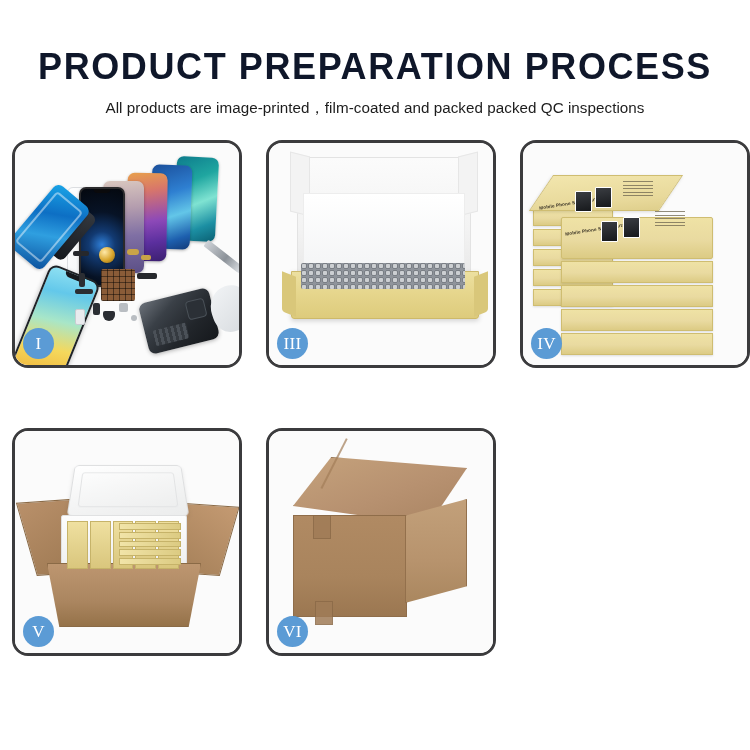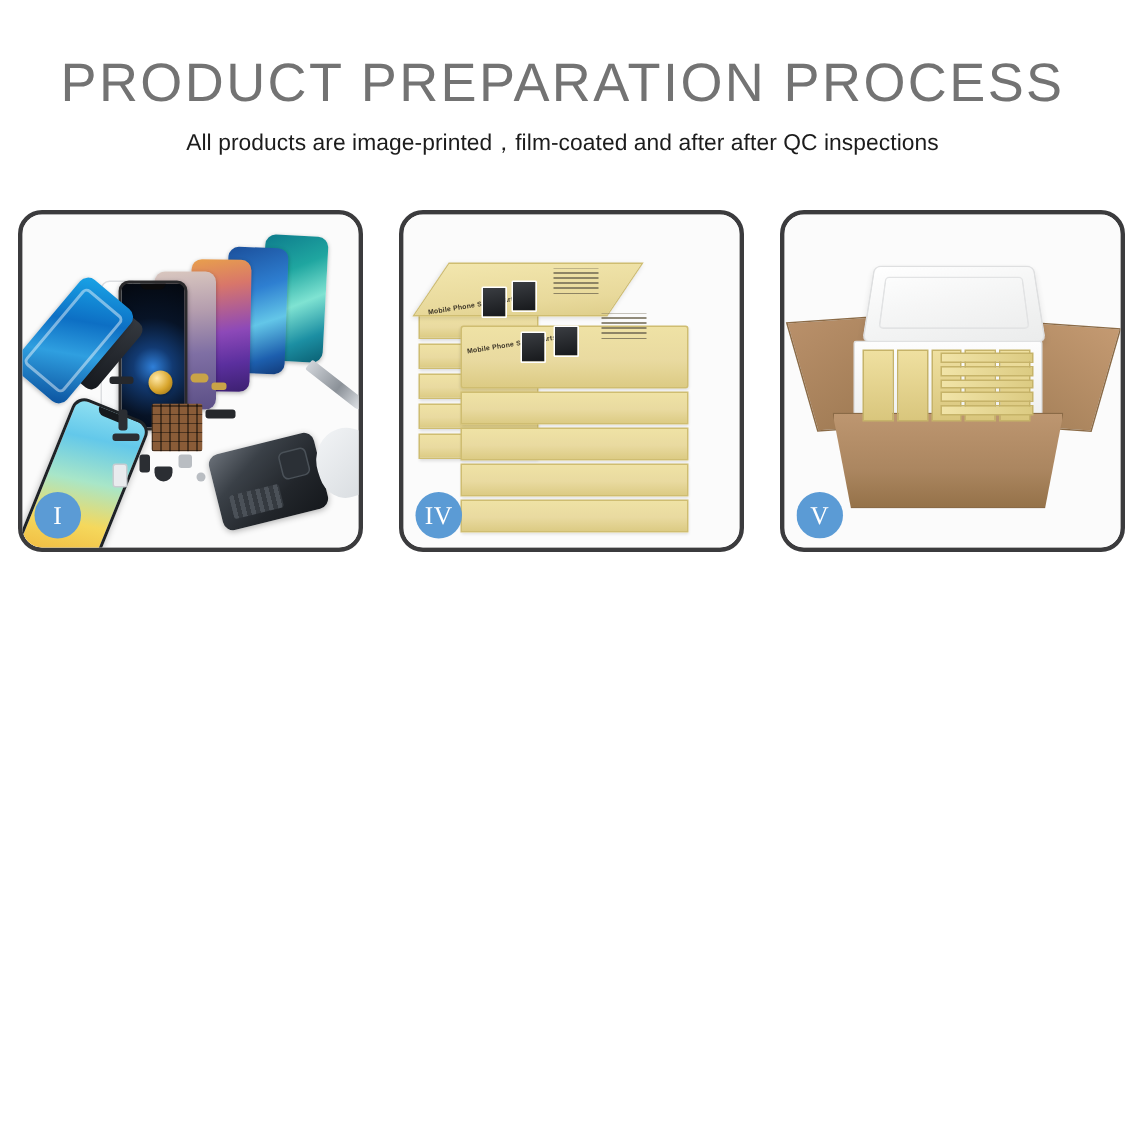--- a/index.html
+++ b/index.html
@@ -16,25 +16,25 @@
   }
 
   
   .header {
     text-align: center;
     padding-top: 36px;
   }
   .main-title {
     font-family: "Liberation Sans", sans-serif;
     font-size: 36px;
-    font-weight: 400;
+    font-weight: 700;
     letter-spacing: 1.6px;
-    color: #737373;
+    color: #0f172a;
     line-height: 1.05;
-    margin: 0;
+    margin: 12px;
     white-space: nowrap;
   }
   .sub-title {
     font-family: "Liberation Sans", sans-serif;
     font-size: 15.2px;
     font-weight: 400;
     color: #1c1c1c;
     margin: 11px 0 0 0;
     letter-spacing: 0.05px;
     white-space: nowrap;
@@ -433,21 +433,21 @@
     background:#a07c57;
     border:1px solid #8b6a48;
     opacity:.85;
   }
 </style>
 </head>
 <body>
 
 <div class="header">
   <h1 class="main-title">PRODUCT PREPARATION PROCESS</h1>
-  <p class="sub-title">All products are image-printed，film-coated and after after QC inspections</p>
+  <p class="sub-title">All products are image-printed，film-coated and packed packed QC inspections</p>
 </div>
 
 <div class="grid">
 
   <div class="panel p1">
     <div class="panel-stage">
       <div class="phone-fan">
         <div class="ph ph-e"></div>
         <div class="ph ph-d"></div>
         <div class="ph ph-c"></div>
@@ -483,20 +483,29 @@
         <div class="cam"></div>
         <div class="batt"></div>
       </div>
       <div class="tweezer"></div>
       <div class="glove"></div>
     </div>
     <div class="badge">I</div>
   </div>
 
 
+  <div class="panel p3">
+    <div class="panel-stage">
+      <div class="box3-lid"></div>
+      <div class="foam-sheet"></div>
+      <div class="gray-wrap"></div>
+      <div class="box3-tray"></div>
+    </div>
+    <div class="badge">III</div>
+  </div>
 
   <div class="panel p4">
     <div class="panel-stage">
       <div class="stackwrap">
 
         <div class="ybox" style="left:10px;top:66px;width:78px;height:15px;"></div>
         <div class="ybox" style="left:10px;top:86px;width:78px;height:15px;"></div>
         <div class="ybox" style="left:10px;top:106px;width:78px;height:15px;"></div>
         <div class="ybox" style="left:10px;top:126px;width:78px;height:15px;"></div>
         <div class="ybox" style="left:10px;top:146px;width:78px;height:15px;"></div>
@@ -540,14 +549,25 @@
         <div class="ybar2"></div>
         <div class="ybar2"></div>
         <div class="ybar2"></div>
         <div class="ybar2"></div>
       </div>
       <div class="carton-body"></div>
     </div>
     <div class="badge">V</div>
   </div>
 
+  <div class="panel p6">
+    <div class="panel-stage">
+      <div class="c6-top"></div>
+      <div class="c6-seam"></div>
+      <div class="c6-front"></div>
+      <div class="c6-side"></div>
+      <div class="c6-tape" style="left:44px;top:84px;"></div>
+      <div class="c6-tape" style="left:46px;top:170px;"></div>
+    </div>
+    <div class="badge">VI</div>
+  </div>
 
 </div>
 
 </body></html>

